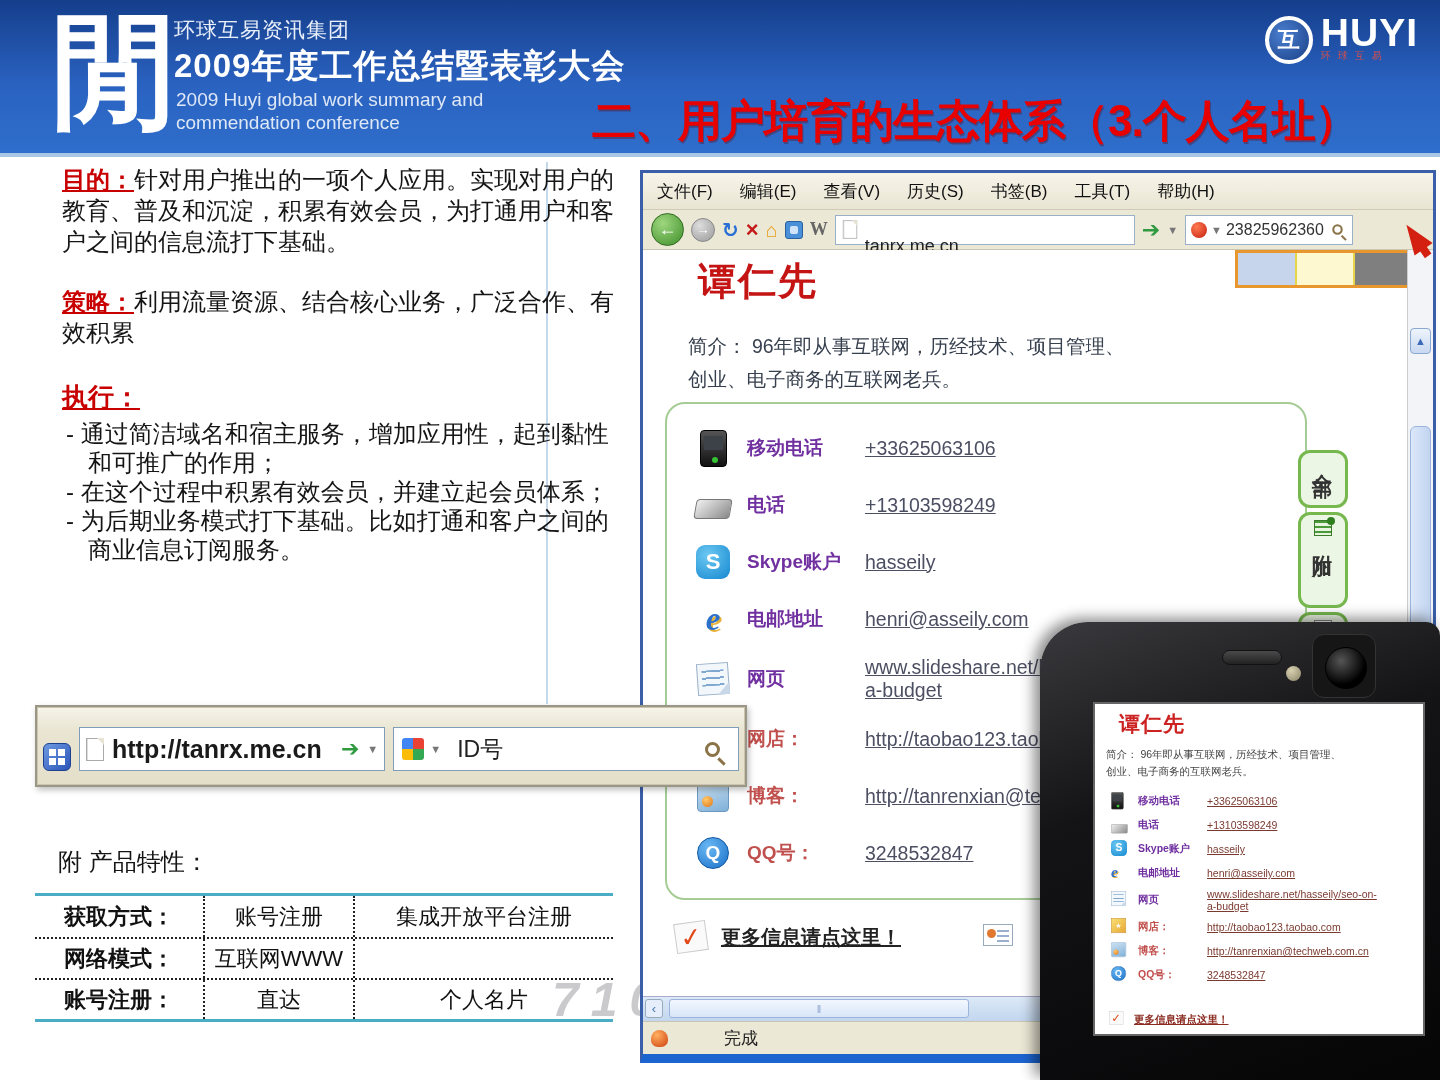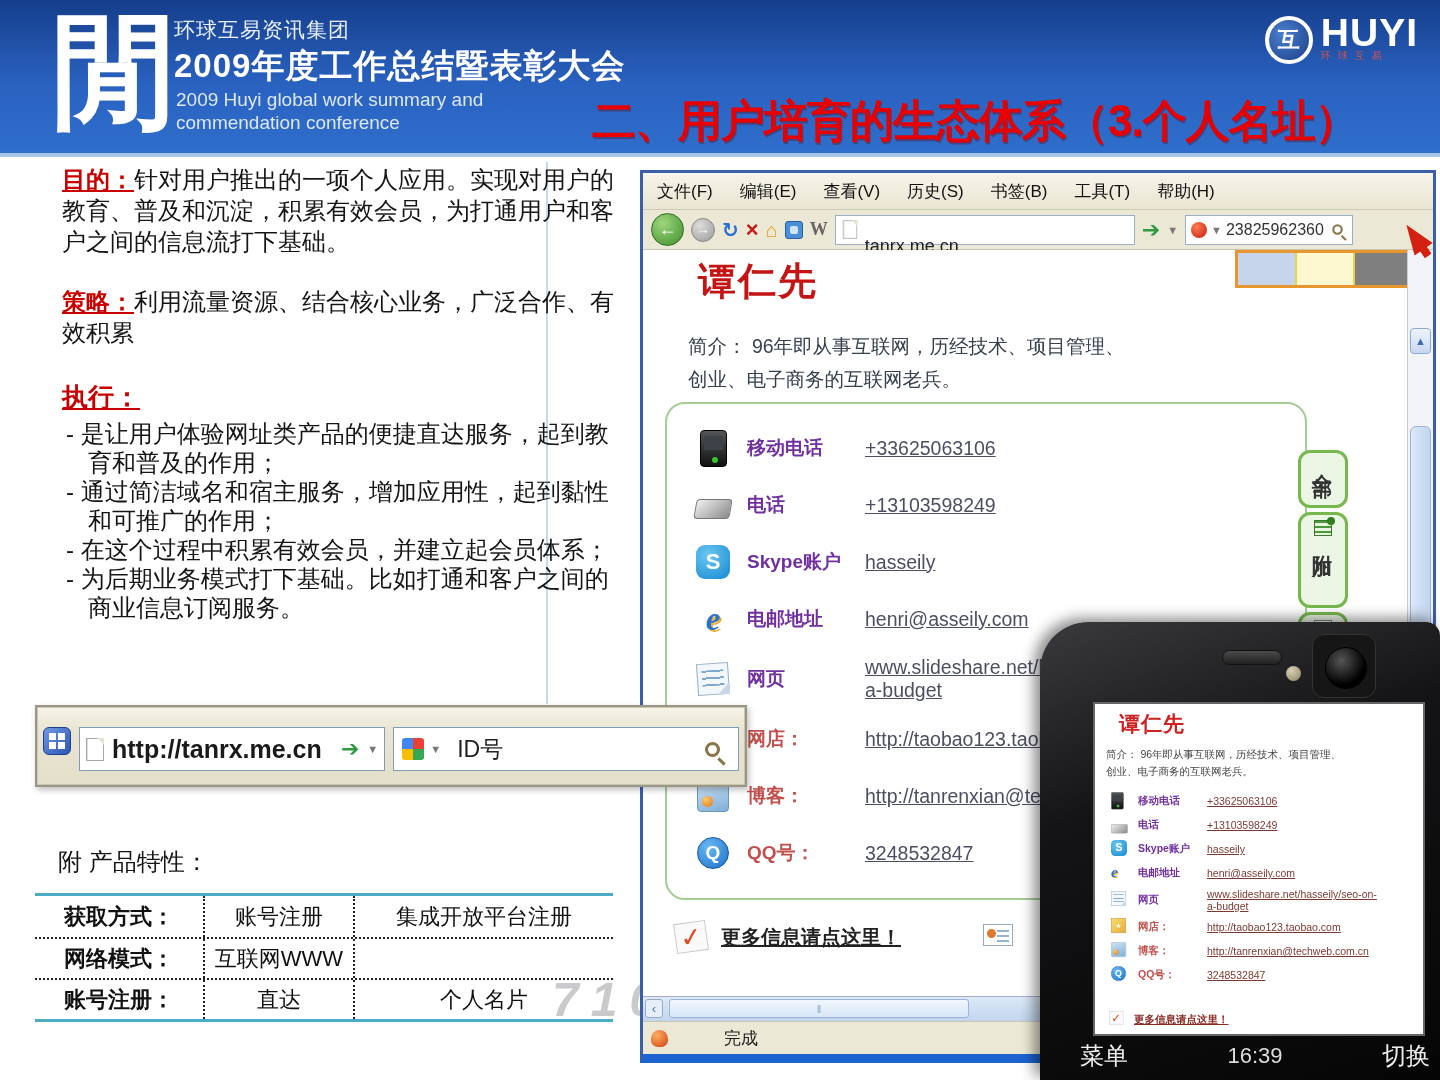--- a/index.html
+++ b/index.html
@@ -32,21 +32,21 @@
   .red-label { color:#c80000; font-weight:bold; text-decoration:underline; }
   #p1 { top:164px; } #p2 { top:286px; } #p3 { top:382px; font-size:26px; }
   #bullets { position:absolute; left:66px; top:419px; width:560px; z-index:3; }
   .bullet { font-size:24px; line-height:29px; color:#151515; padding-left:22px; text-indent:-22px; margin-bottom:0px; }
   #left-divider { position:absolute; left:546px; top:162px; width:2px; height:542px; background:rgba(140,180,220,.5); z-index:1; }
 
   
   #addr-overlay { position:absolute; left:35px; top:705px; width:712px; height:82px; z-index:30;
     background:linear-gradient(180deg,#f7f4e9 0%,#e9e5d2 30%,#e3dfc9 100%);
     border:2px solid #9a9787; box-shadow:0 0 0 1px #c9c5b1 inset, 2px 3px 6px rgba(0,0,0,.25); }
-  #addr-row { position:absolute; left:6px; top:20px; right:6px; display:flex; align-items:flex-start; }
+  #addr-row { position:absolute; left:6px; top:20px; right:6px; display:flex; align-items:flex-end; }
   .winicon { width:28px; height:28px; border-radius:6px; background:linear-gradient(135deg,#6f9ae0,#2a55b8);
     border:1px solid #1c3f90; position:relative; flex:0 0 auto; }
   .winicon::after { content:""; position:absolute; left:5px; top:5px; width:16px; height:16px;
     background:
       linear-gradient(#fff,#fff) 0 0/7px 7px no-repeat,
       linear-gradient(#fff,#fff) 9px 0/7px 7px no-repeat,
       linear-gradient(#fff,#fff) 0 9px/7px 7px no-repeat,
       linear-gradient(#fff,#fff) 9px 9px/7px 7px no-repeat; }
   .docicon { width:18px; height:23px; background:#fff; border:1px solid #aaa; position:relative; flex:0 0 auto;
     box-shadow:2px 0 0 -1px #ddd inset; }
@@ -238,21 +238,20 @@
   <div class="lpara" id="p1">
     <span class="red-label">目的：</span><span>针对用户推出的一项个人应用。实现对用户的教育、普及和沉淀，积累有效会员，为打通用户和客户之间的信息流打下基础。</span>
   </div>
   <div class="lpara" id="p2">
     <span class="red-label">策略：</span><span>利用流量资源、结合核心业务，广泛合作、有效积累</span>
   </div>
   <div class="lpara" id="p3">
     <span class="red-label">执行：</span>
   </div>
   <div id="bullets">
-    <div class="bullet">- 是让用户体验网址类产品的便捷直达服务，起到教育和普及的作用；</div>
     <div class="bullet">- 通过简洁域名和宿主服务，增加应用性，起到黏性和可推广的作用；</div>
     <div class="bullet">- 在这个过程中积累有效会员，并建立起会员体系；</div>
     <div class="bullet">- 为后期业务模式打下基础。比如打通和客户之间的商业信息订阅服务。</div>
   </div>
   <div id="left-divider"></div>
 
   <div id="addr-overlay">
     <div id="addr-row">
       <span class="winicon"></span>
       <div id="addr-url-field">
@@ -509,20 +508,15 @@
           <a class="m-val">3248532847</a>
         </div>
       </div>
       <div id="ph-more">
         <span class="m-ico">
             <span class="ic-check">✓</span>
           </span>
         <a id="ph-more-link">更多信息请点这里！</a>
       </div>
     </div>
-    <div id="ph-softkeys">
-      <span>菜单</span>
-      <span id="ph-time">16:39</span>
-      <span>切换</span>
-    </div>
   </div>
 
 </div>
 
 </body></html>

